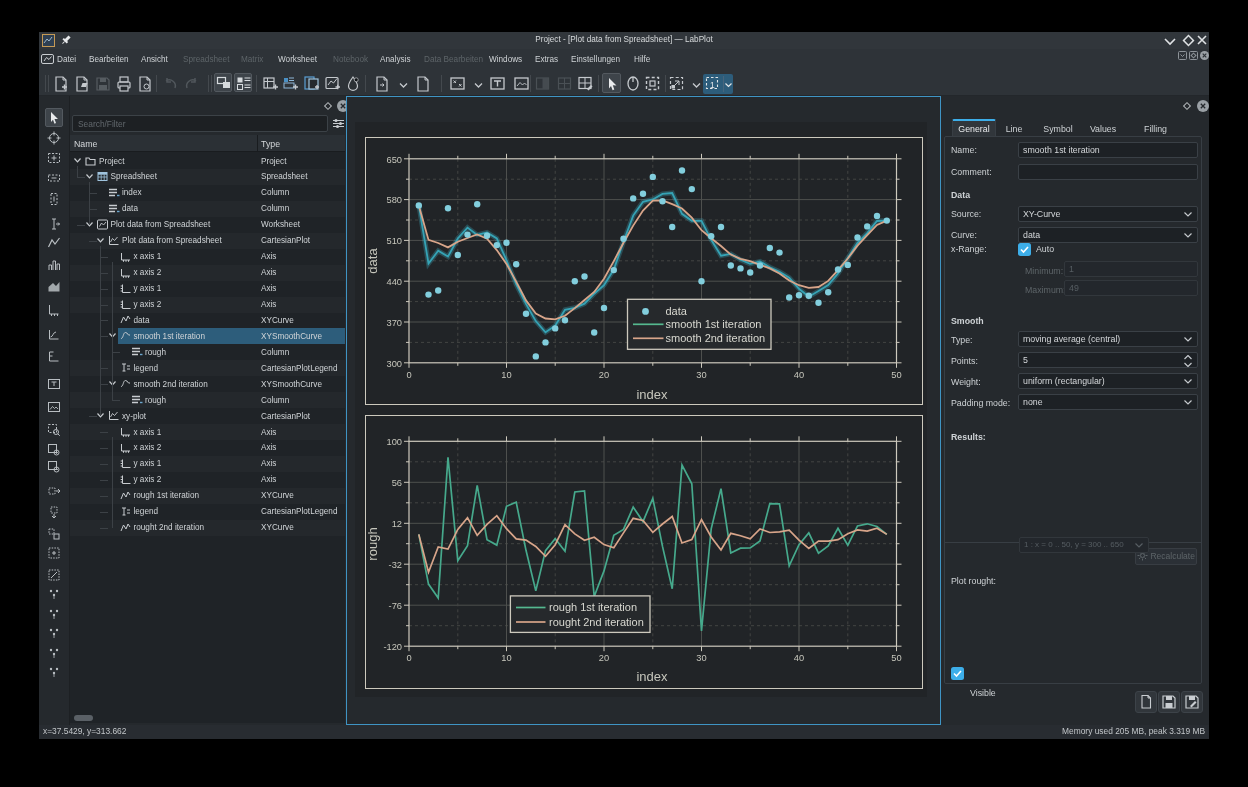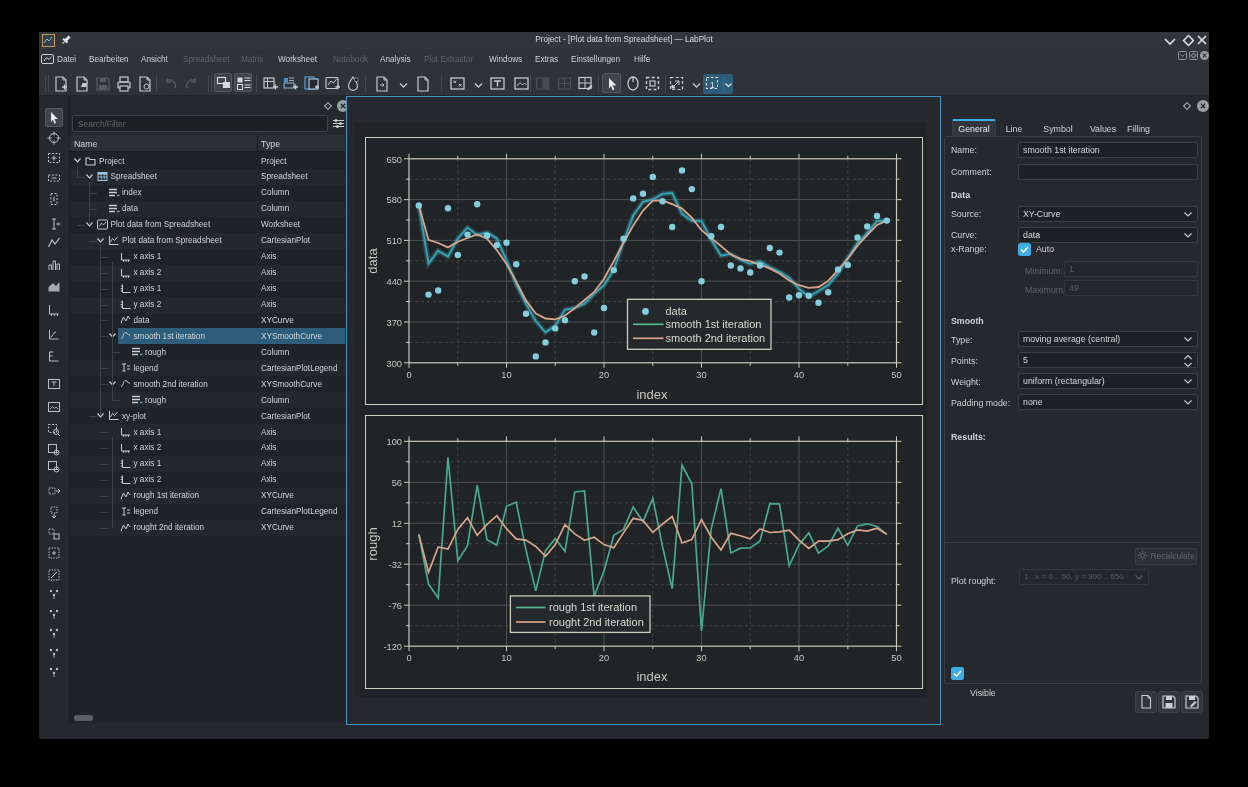--- a/index.html
+++ b/index.html
@@ -77,21 +77,21 @@
       <path d="M3 8 L5.5 4.5 L8 6.5 L10.5 3.5" stroke="#c9cdd1" fill="none"></path>
     </svg>
 <div class="mi" style="left:18px">Datei</div>
 <div class="mi" style="left:50px">Bearbeiten</div>
 <div class="mi" style="left:102px">Ansicht</div>
 <div class="mi dim" style="left:144px">Spreadsheet</div>
 <div class="mi dim" style="left:202px">Matrix</div>
 <div class="mi" style="left:239px">Worksheet</div>
 <div class="mi dim" style="left:294px">Notebook</div>
 <div class="mi" style="left:341px">Analysis</div>
-<div class="mi dim" style="left:385px">Plot Extractor</div>
+<div class="mi dim" style="left:385px">Data Bearbeiten</div>
 <div class="mi" style="left:450px">Windows</div>
 <div class="mi" style="left:496px">Extras</div>
 <div class="mi" style="left:532px">Einstellungen</div>
 <div class="mi" style="left:595px">Hilfe</div>
 <svg class="abs" style="left:1139px;top:19px" width="9" height="9">
       <rect x="0.5" y="0.5" width="8" height="8" rx="1" stroke="#8d9398" fill="none"></rect>
       <path d="M2.5 3.5 L4.5 5.5 L6.5 3.5" stroke="#8d9398" fill="none"></path>
     </svg>
 <svg class="abs" style="left:1150px;top:19px" width="9" height="9">
       <rect x="0.5" y="0.5" width="8" height="8" rx="1" stroke="#8d9398" fill="none"></rect>
@@ -767,21 +767,21 @@
 <svg class="abs" style="left:1158px;top:68px" width="12" height="12">
       <circle cx="6" cy="6" r="6" fill="#9aa0a5"></circle>
       <path d="M3.8 3.8 L8.2 8.2 M8.2 3.8 L3.8 8.2" stroke="#25292d" stroke-width="1.3"></path>
     </svg>
 <div class="abs" id="tabfr"></div>
 <div class="abs" id="tabact"></div>
 <div class="tab" style="left:913px;width:44px;text-align:center;top:92px;color:#e8eaec">General</div>
 <div class="tab" style="left:961px;width:28px;text-align:center">Line</div>
 <div class="tab" style="left:996px;width:46px;text-align:center">Symbol</div>
 <div class="tab" style="left:1042px;width:44px;text-align:center">Values</div>
-<div class="tab" style="left:1088px;width:40px;text-align:left">Filling</div>
+<div class="tab" style="left:1088px;width:40px;text-align:right">Filling</div>
 <div class="lbl" style="left:912px;top:113px">Name:</div>
 <div class="inp" style="top:110px">smooth 1st iteration</div>
 <div class="lbl" style="left:912px;top:135px">Comment:</div>
 <div class="inp" style="top:132px"></div>
 <div class="lbl b" style="left:912px;top:158px">Data</div>
 <div class="lbl" style="left:912px;top:177px">Source:</div>
 <div class="inp" style="top:174px">XY-Curve<svg class="arr">
         <path d="M0.5 0.5 L4 4 L7.5 0.5" stroke="#c5c9cd" fill="none" stroke-width="1.2"></path>
       </svg></div>
 <div class="lbl" style="left:912px;top:198px">Curve:</div>
@@ -817,21 +817,21 @@
       </svg></div>
 <div class="lbl b" style="left:912px;top:400px">Results:</div>
 <div class="abs" style="left:905px;top:510px;width:258px;height:1px;background:#383e44"></div>
 <div class="abs" style="left:1096px;top:516px;width:62px;height:17px;background:#2b3036;border:1px solid #383d43;border-radius:2px;color:#5d6468;font-size:8.5px;text-align:center;line-height:15px"><svg style="vertical-align:-2px" width="11" height="11">
         <circle cx="5.5" cy="5.5" r="2" stroke="#5d6468" fill="none"></circle>
         <g stroke="#5d6468">
           <path d="M5.5 0.5 v2 M5.5 8.5 v2 M0.5 5.5 h2 M8.5 5.5 h2 M2 2 l1.4 1.4 M7.6 7.6 L9 9 M9 2 L7.6 3.4 M3.4 7.6 L2 9"></path>
         </g>
       </svg> Recalculate</div>
 <div class="lbl" style="left:912px;top:544px">Plot rought:</div>
-<div class="inp dis" style="left:980px;top:537px;width:130px;font-size:8px;color:#565d62;white-space:nowrap;overflow:hidden;padding-right:20px">1 : x = 0 .. 50, y = 300 .. 650<svg class="arr">
+<div class="inp dis" style="left:980px;top:505px;width:130px;font-size:8px;color:#565d62;white-space:nowrap;overflow:hidden;padding-right:20px">1 : x = 0 .. 50, y = 300 .. 650<svg class="arr">
         <path d="M0.5 0.5 L4 4 L7.5 0.5" stroke="#565d62" fill="none" stroke-width="1.2"></path>
       </svg></div>
 <div class="cb" style="left:912px;top:635px"><svg width="13" height="13">
         <path d="M3 6.5 L5.5 9 L10 4" stroke="#fff" fill="none" stroke-width="1.6"></path>
       </svg></div>
 <div class="lbl" style="left:931px;top:656px">Visible</div>
 <div class="abs" style="left:1096px;top:659px;width:22px;height:22px;background:#31363b;border:1px solid #3d4349;border-radius:3px"><svg width="20" height="20">
         <path d="M6 3.5 h6 l2.5 2.5 v10 h-8.5 z" stroke="#c9cdd1" fill="none" stroke-width="1.1"></path>
         <path d="M12 3.5 v2.5 h2.5" stroke="#c9cdd1" fill="none"></path>
       </svg></div>
@@ -839,13 +839,17 @@
         <path d="M4 4 h10 l2 2 v10 h-12 z" stroke="#c9cdd1" fill="none" stroke-width="1.2"></path>
         <rect x="7" y="4" width="6" height="4" fill="#c9cdd1"></rect>
         <rect x="6.5" y="11" width="7" height="5" fill="#c9cdd1"></rect>
       </svg></div>
 <div class="abs" style="left:1142px;top:659px;width:22px;height:22px;background:#31363b;border:1px solid #3d4349;border-radius:3px"><svg width="20" height="20">
         <path d="M4 4 h10 l2 2 v10 h-12 z" stroke="#c9cdd1" fill="none" stroke-width="1.2"></path>
         <rect x="7" y="4" width="6" height="4" fill="#c9cdd1"></rect>
         <path d="M8 14 l5 -5 l1.5 1.5 l-5 5 z" fill="#c9cdd1"></path>
       </svg></div>
 
+<div class="abs" id="statusbar">
+      <span style="position:absolute;left:4px;top:0.5px">x=37.5429, y=313.662</span>
+      <span style="position:absolute;right:4px;top:0.5px">Memory used 205 MB, peak 3.319 MB</span>
+    </div>
 </div>
 
 </body></html>

